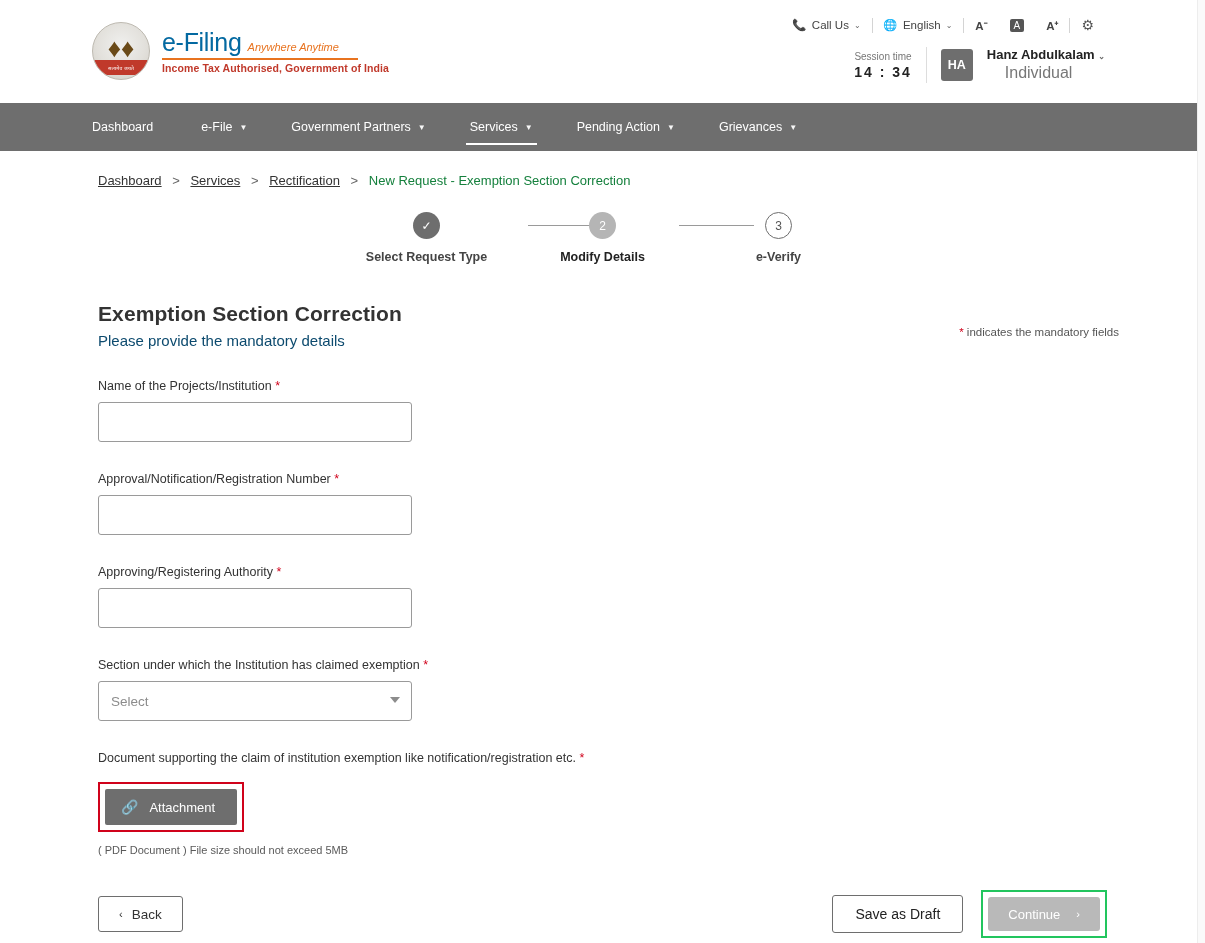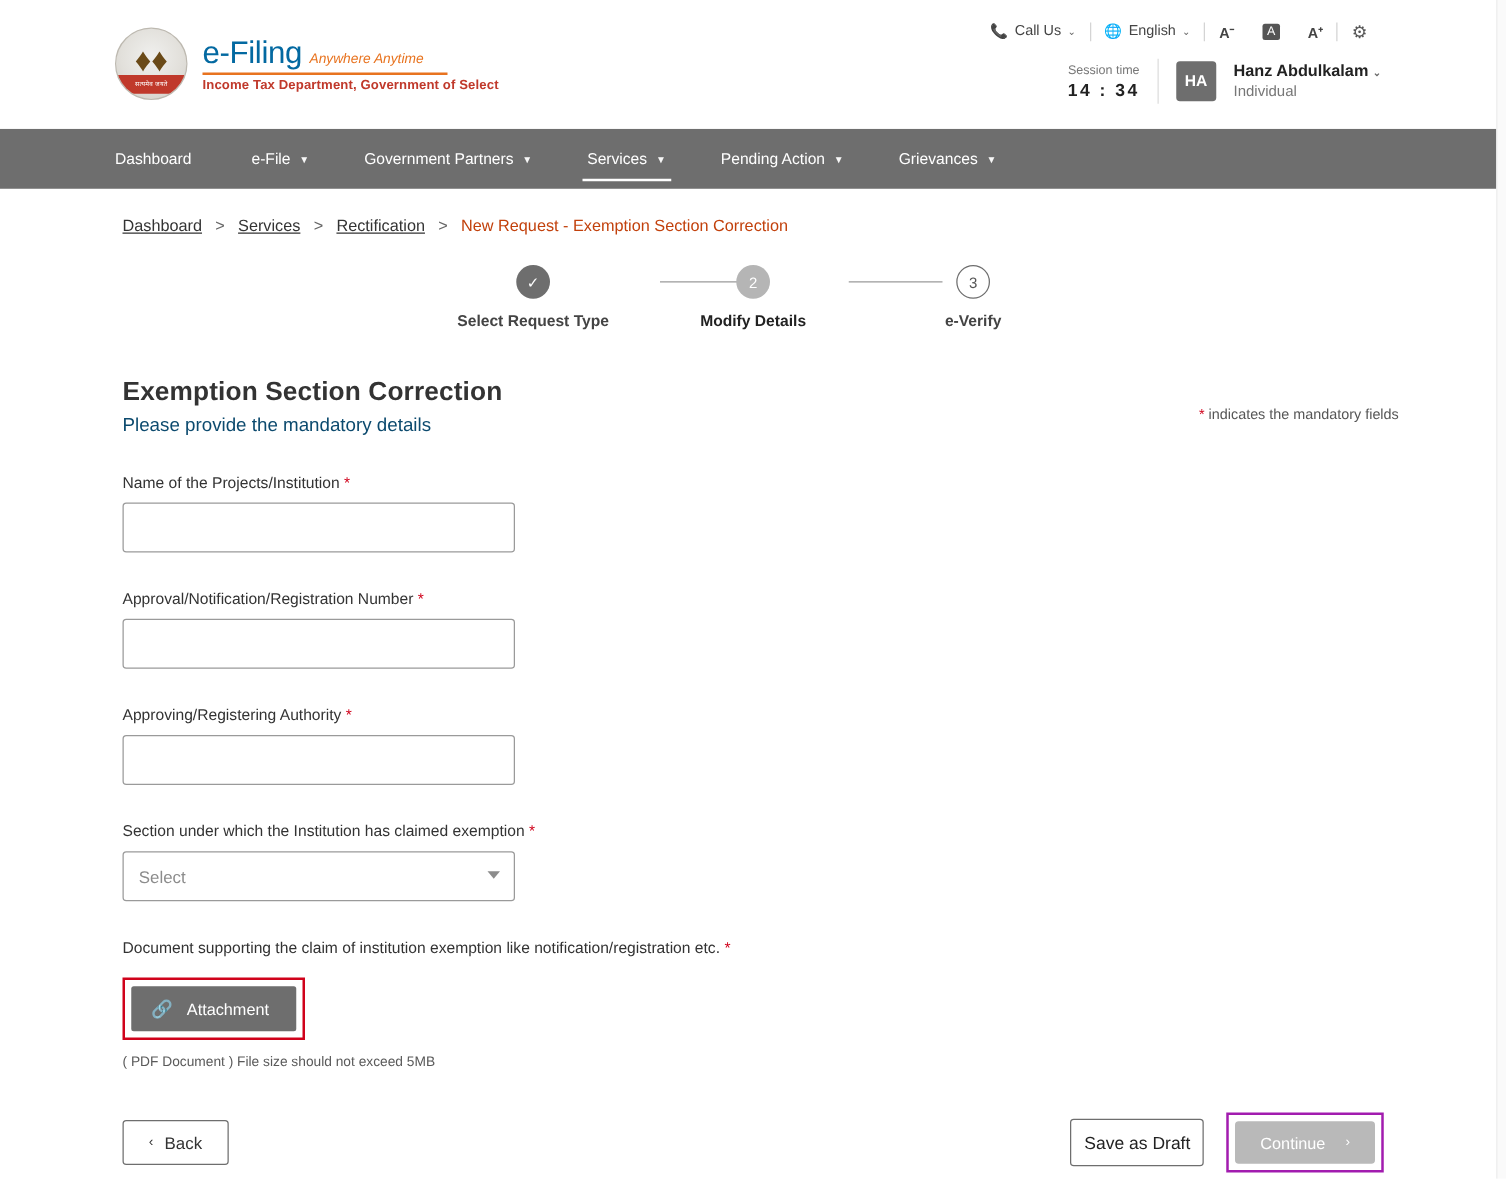--- a/index.html
+++ b/index.html
@@ -48,39 +48,39 @@
   .gear { font-size:14px; color:#555; }
 
   .session-wrap { position:absolute; right:100px; top:47px; display:flex; align-items:center; gap:14px; }
   .session { text-align:center; }
   .session-label { font-size:10px; color:#777; }
   .session-time { font-size:14px; font-weight:bold; color:#222; letter-spacing:2px; margin-top:2px; }
   .v-sep { width:1px; height:36px; background:#ddd; }
   .avatar { width:32px; height:32px; background:#6e6e6e; color:#fff; border-radius:3px; display:flex; align-items:center; justify-content:center; font-size:12.5px; font-weight:bold; }
   .user-block { line-height:1.25; }
   .user-name { font-size:13px; color:#222; font-weight:bold; }
-  .user-type { font-size:12px; color:#777; }
+  .user-type { font-size:16px; color:#777;margin-left:18px; }
 
   
   .navbar { height:48px; background:#6e6e6e; display:flex; align-items:stretch; padding-left:92px; }
   .nav-item {
     display:flex; align-items:center; gap:7px; color:#fff; font-size:12.5px;
     padding: 0 22px; position:relative; white-space:nowrap;
   }
   .nav-item:first-child { padding-left:0; padding-right:26px; }
   .nav-item.active::after {
     content:""; position:absolute; left:18px; right:18px; bottom:6px; height:2px; background:#fff;
   }
   .nav-caret { font-size:8px; opacity:.95; }
 
   
   .breadcrumb { padding: 22px 0 0 98px; font-size:13px; color:#444; }
   .breadcrumb a { color:#333; text-decoration: underline; }
   .breadcrumb .sep { margin: 0 7px; color:#666; }
-  .breadcrumb .current { color:#c2410c; }
+  .breadcrumb .current { color:#15803d; }
 
   
   .stepper { position:relative; margin-top:24px; height:82px; }
   .steps { position:absolute; left:0; right:0; top:0; display:flex; justify-content:center; }
   .step { width:176px; text-align:center; position:relative; }
   .circle {
     width:27px; height:27px; border-radius:50%; margin:0 auto;
     display:flex; align-items:center; justify-content:center;
     font-size:12px; position:relative; z-index:2;
   }
@@ -132,24 +132,24 @@
   
   .footer { margin-top: 34px; display:flex; align-items:center; justify-content:space-between; }
   .back-btn {
     background:#fff; border:1px solid #6e6e6e; border-radius:3px; height:36px;
     padding: 0 20px; display:flex; align-items:center; gap:9px; font-size:13.5px; color:#333;
     font-family:"Liberation Sans", sans-serif; cursor:pointer;
   }
   .right-actions { display:flex; align-items:center; gap:18px; }
   .draft-btn {
     background:#fff; border:1px solid #6e6e6e; border-radius:3px; height:38px;
-    padding: 0 10px; font-size:14px; color:#222;
+    padding: 0 22px; font-size:14px; color:#222;
     font-family:"Liberation Sans", sans-serif; cursor:pointer;text-align:right;
   }
-  .continue-wrap { border:2px solid #a21caf; padding:5px; }
+  .continue-wrap { border:2px solid #22c55e; padding:5px; }
   .continue-btn {
     background:#b9b9b9; color:#fff; border:none; border-radius:3px; height:34px;
     padding: 0 20px; display:flex; align-items:center; gap:16px; font-size:13px;
     font-family:"Liberation Sans", sans-serif; cursor:pointer;
   }
   .chev { font-size:11px; }
   .scrollstrip { position:absolute; right:0; top:0; width:8px; height:943px; background:#fafafa; border-left:1px solid #ededed; }
 </style>
 </head>
 <body>
@@ -162,21 +162,21 @@
       <div class="emblem">
         <span class="lion">♦♦</span>
         <span class="band">सत्यमेव जयते</span>
       </div>
       <div class="brand">
         <div class="brand-line1">
           <span class="brand-efiling">e-Filing</span>
           <span class="brand-tag">Anywhere Anytime</span>
         </div>
         <div class="brand-rule"></div>
-        <div class="brand-dept">Income Tax Department, Government of Select</div>
+        <div class="brand-dept">Income Tax Authorised, Government of India</div>
       </div>
     </div>
 
     <div class="util-row">
       <div class="util-item">
         <span>📞</span>
         <span>Call Us</span>
         <span class="caret">⌄</span>
       </div>
       <div class="util-sep"></div>

